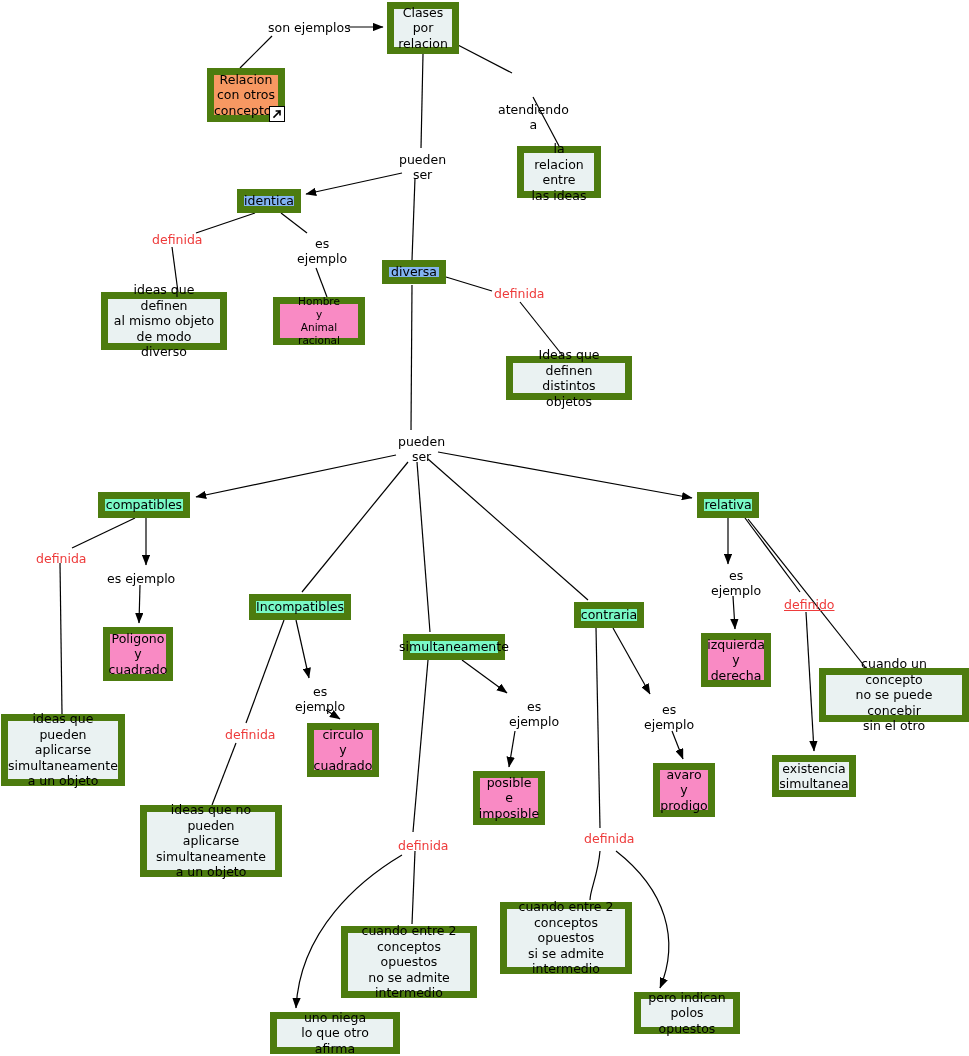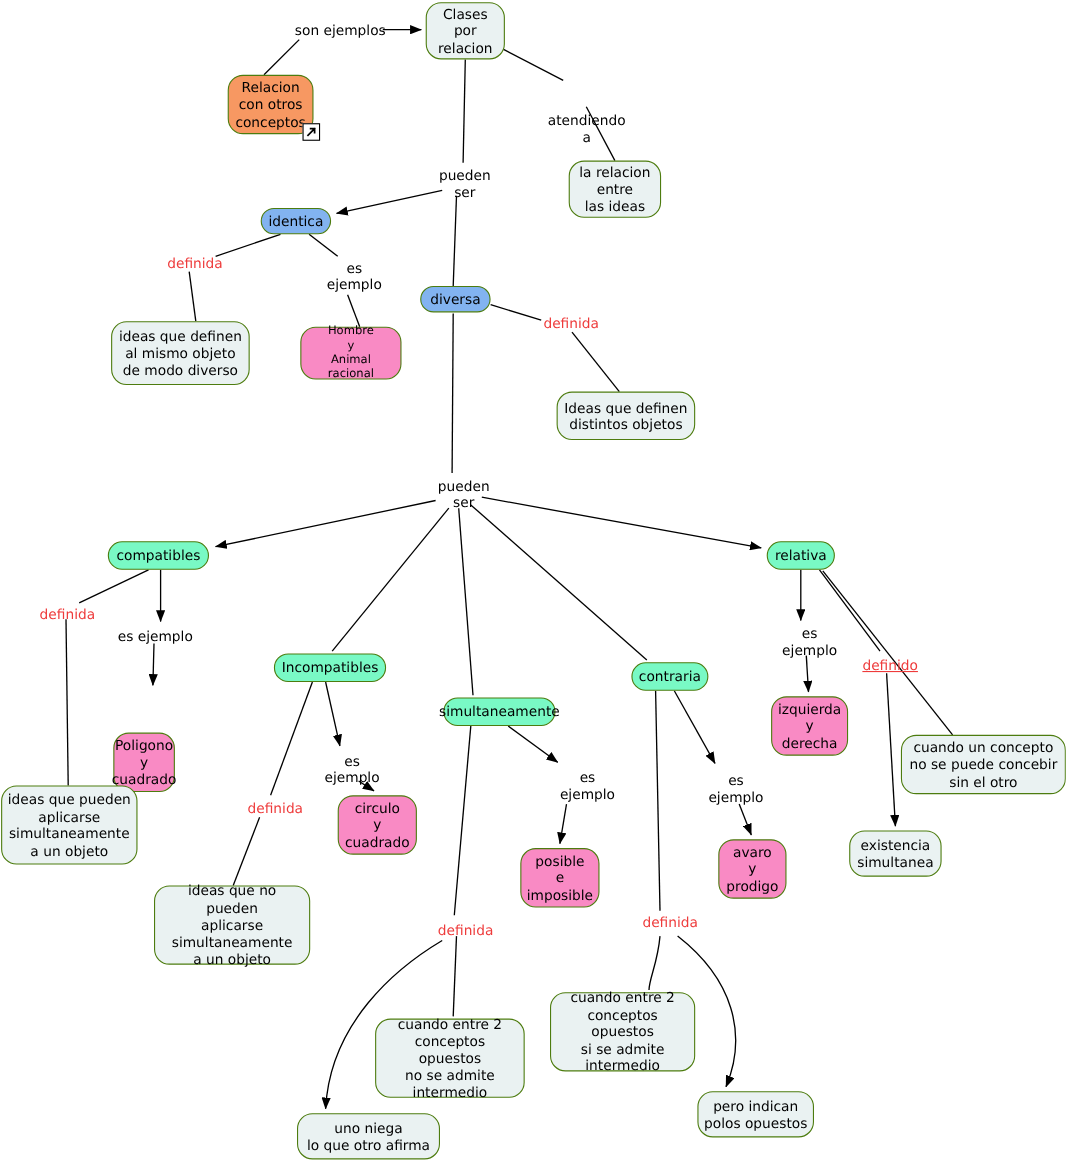--- a/index.html
+++ b/index.html
@@ -22,22 +22,22 @@
     position: absolute;
     left: 0;
     top: 0;
     width: 969px;
     height: 1056px;
     pointer-events: none;
   }
   .node {
     position: absolute;
     box-sizing: border-box;
-    border: 1px solid #4d7c0f;
-    border-radius: 14px;
+    border: 7px solid #4d7c0f;
+    border-radius: 0;
     display: flex;
     align-items: center;
     justify-content: center;
     text-align: center;
     color: #000000;
     font-size: 12.5px;
     line-height: 15.5px;
     padding: 2px 5px;
     white-space: pre-line;
     z-index: 3;
@@ -154,21 +154,21 @@
       <div class="node n-pink small" style="left: 273px; top: 297px; width: 92px; height: 48px;"><span>Hombre
 y
 Animal racional</span></div>
       <div class="node n-light" style="left: 506px; top: 356px; width: 126px; height: 44px;"><span>Ideas que definen
 distintos objetos</span></div>
       <div class="node n-green" style="left: 98px; top: 492px; width: 92px; height: 26px;"><span>compatibles</span></div>
       <div class="node n-green" style="left: 697px; top: 492px; width: 62px; height: 26px;"><span>relativa</span></div>
       <div class="node n-green" style="left: 249px; top: 594px; width: 102px; height: 26px;"><span>Incompatibles</span></div>
       <div class="node n-green" style="left: 574px; top: 602px; width: 70px; height: 26px;"><span>contraria</span></div>
       <div class="node n-green" style="left: 403px; top: 634px; width: 102px; height: 26px;"><span>simultaneamente</span></div>
-      <div class="node n-pink" style="left: 103px; top: 627px; width: 56px; height: 54px; margin-top: 39px;"><span>Poligono
+      <div class="node n-pink" style="left: 103px; top: 627px; width: 70px; height: 54px;"><span>Poligono
 y
 cuadrado</span></div>
       <div class="node n-pink" style="left: 701px; top: 633px; width: 70px; height: 54px;"><span>izquierda
 y
 derecha</span></div>
       <div class="node n-light" style="left: 819px; top: 668px; width: 150px; height: 54px;"><span>cuando un concepto
 no se puede concebir
 sin el otro</span></div>
       <div class="node n-pink" style="left: 307px; top: 723px; width: 72px; height: 54px;"><span>circulo
 y

